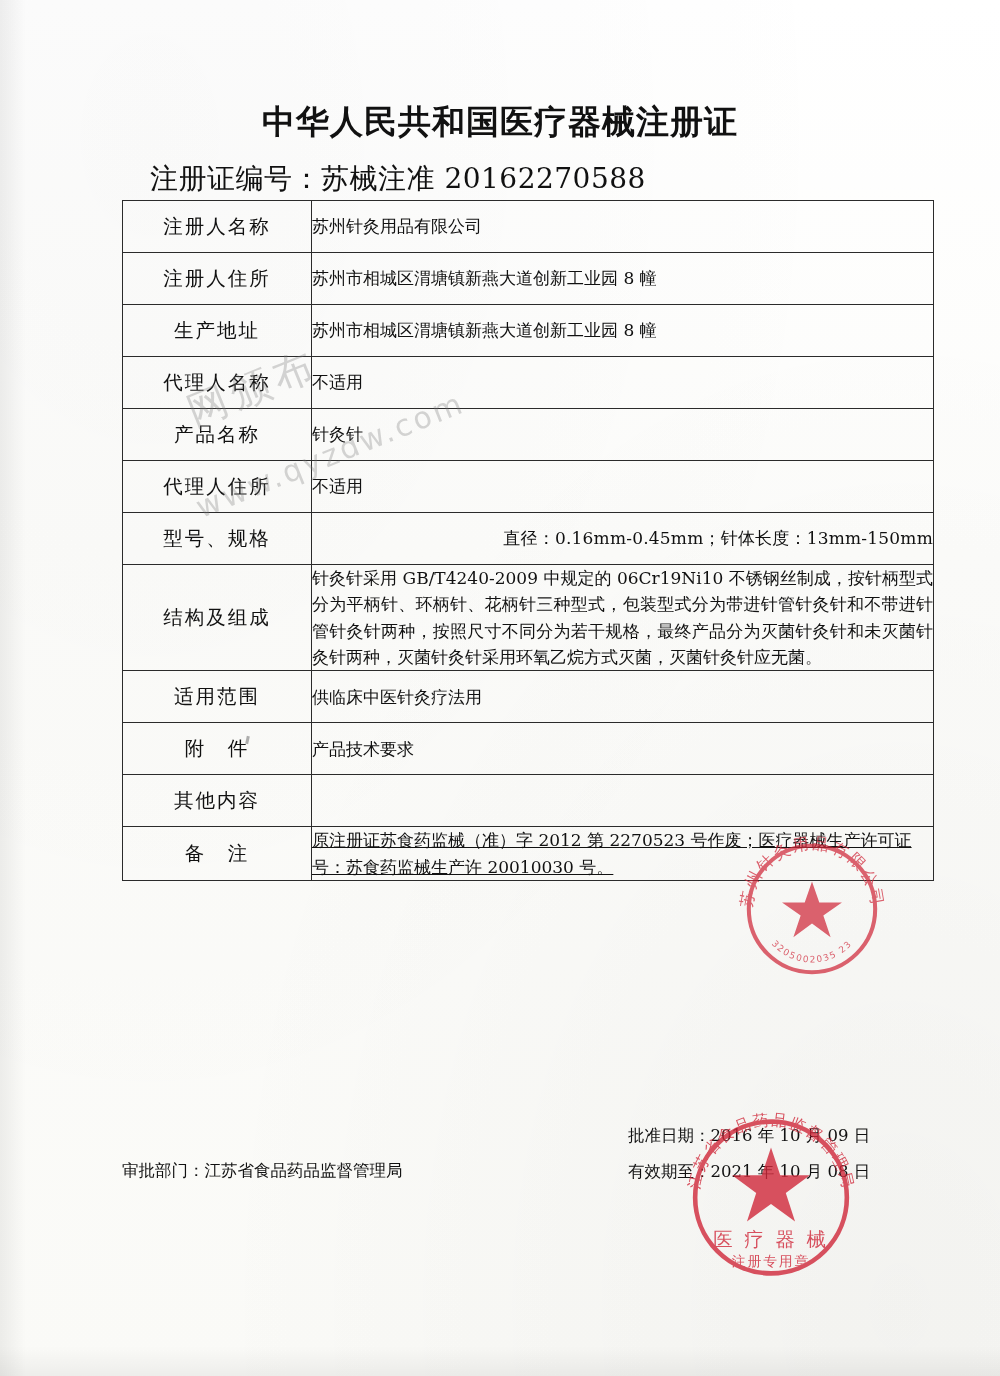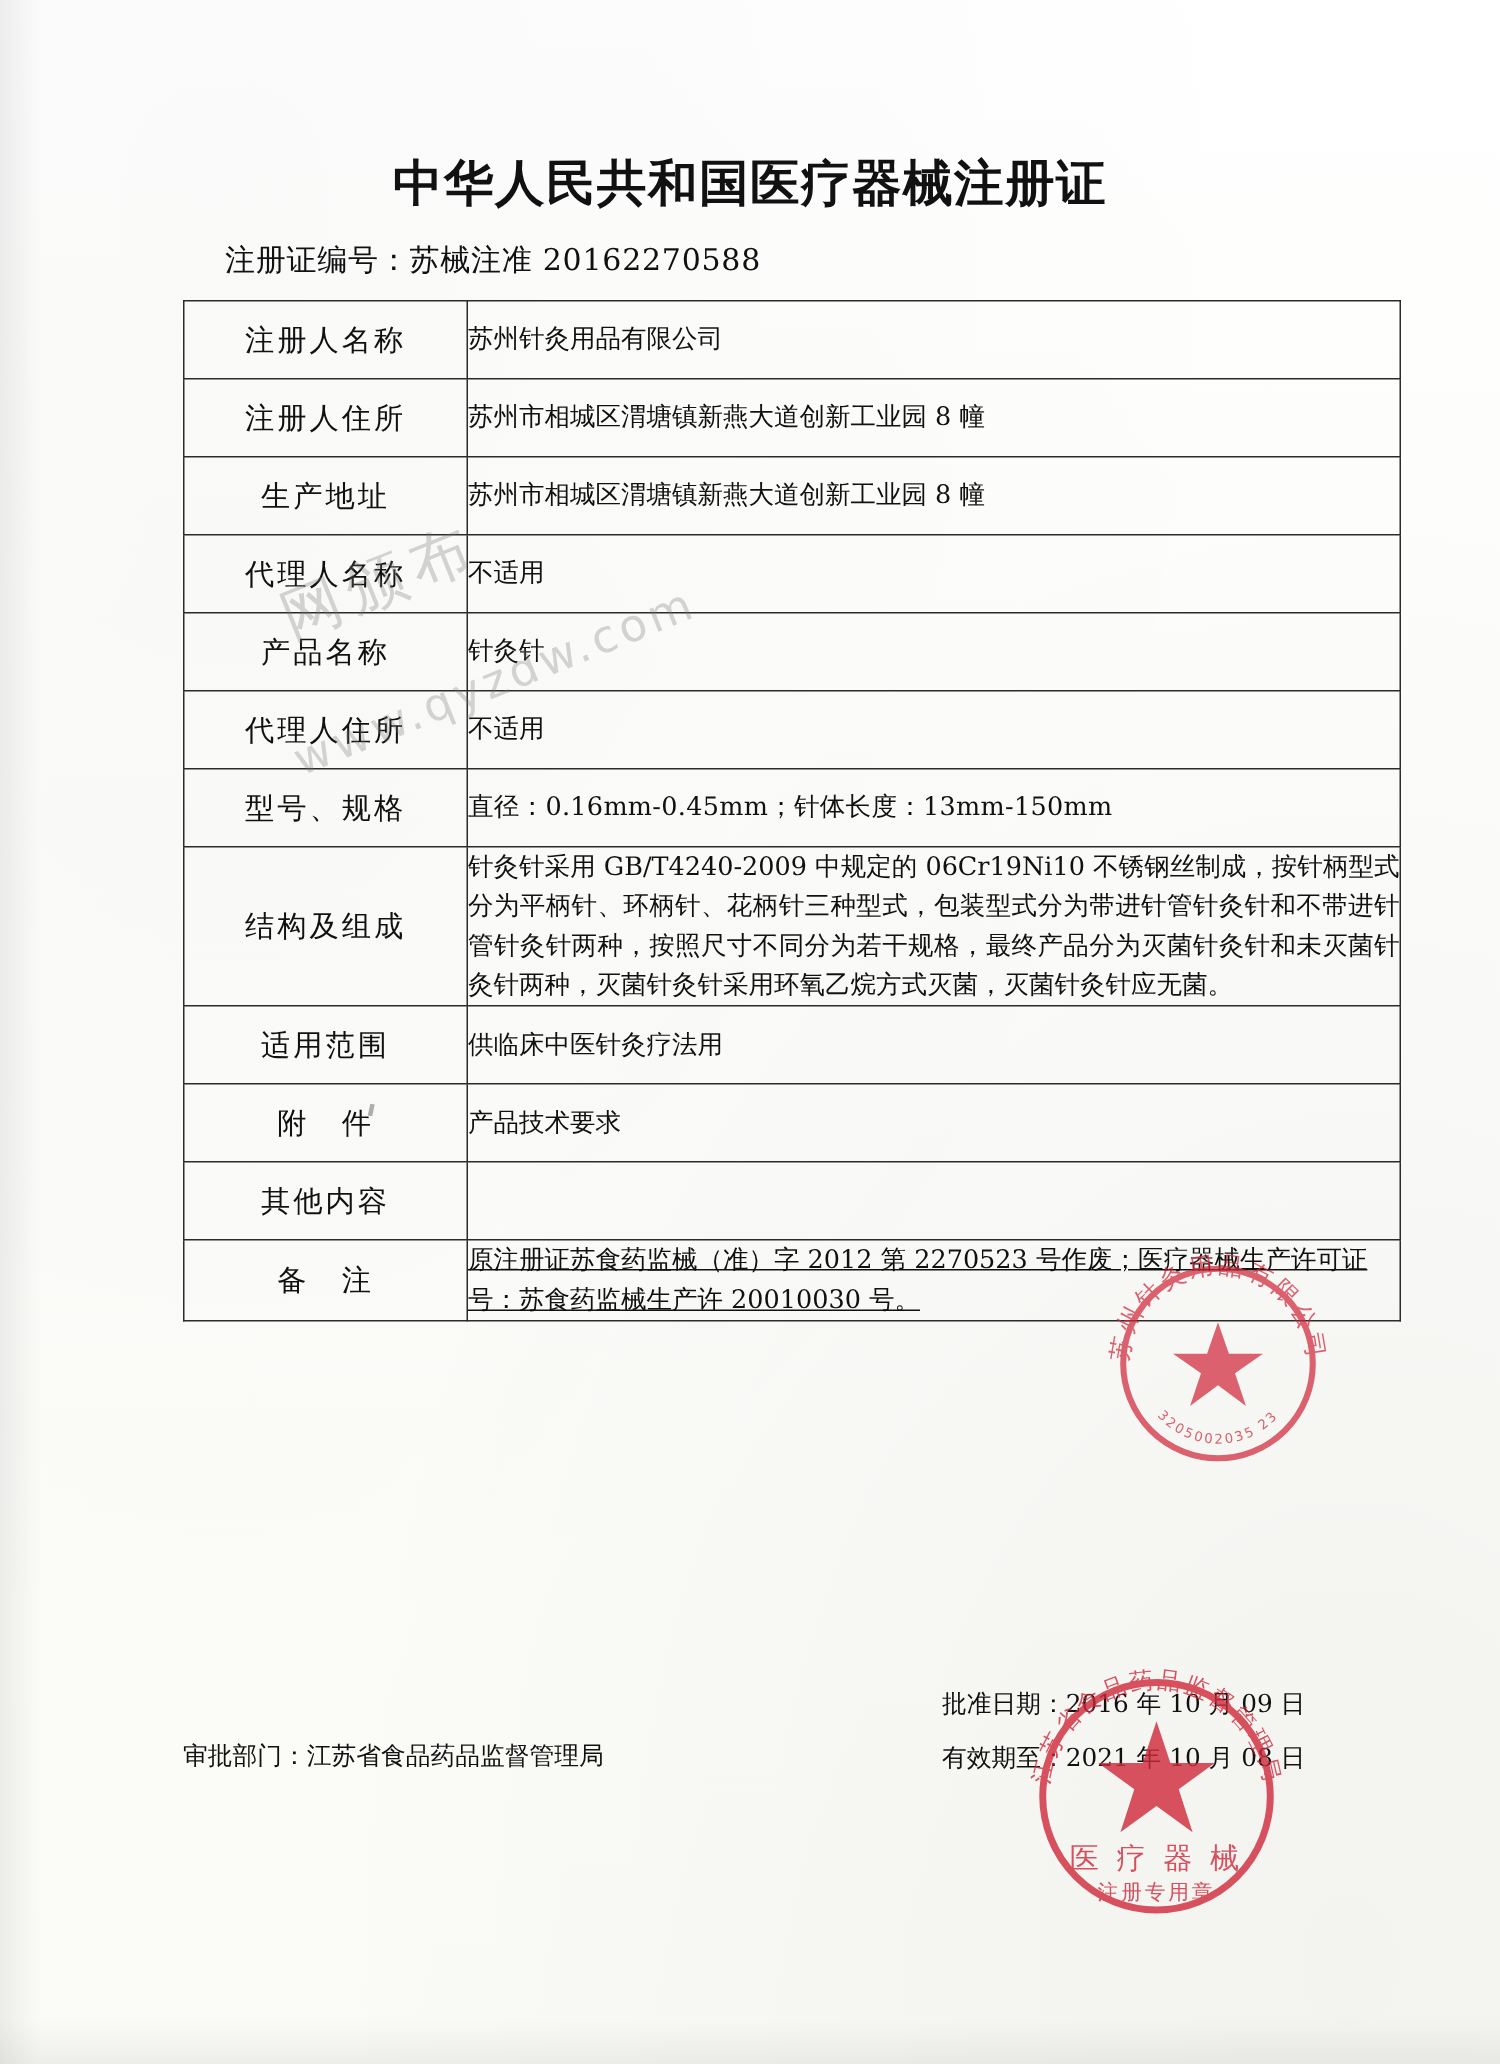--- a/index.html
+++ b/index.html
@@ -39,21 +39,21 @@
     font-size: 33px;
     letter-spacing: 1px;
     font-family: "DejaVu Serif", serif;
     font-weight: 600;
     color: #111;
   }
   .reg-no {
     position: absolute;
     top: 160px;
     left: 150px;
-    font-size: 20px;
+    font-size: 28px;
     font-family: "DejaVu Serif", serif;
     letter-spacing: 0.5px;
     color: #111;
   }
   table.cert {
     position: absolute;
     top: 200px;
     left: 122px;
     width: 812px;
     border-collapse: collapse;
@@ -73,21 +73,21 @@
     color: #111;
     padding: 10px 4px;
   }
   td.value {
     font-size: 17px;
     font-family: "DejaVu Serif", serif;
     padding: 10px 12px 10px 14px;
     line-height: 1.55;
     color: #111;
   }
-  td.value.small-gap { letter-spacing: 0.2px; }
+  td.value.small-gap { letter-spacing: 0.2px; text-align: right; }
   .row-h { height: 52px; }
   .struct-cell {
     font-size: 16.5px;
     line-height: 2.1;
     padding: 14px 16px 16px 14px;
     text-align: justify;
   }
   .note-cell {
     font-size: 16.5px;
     line-height: 2.0;

